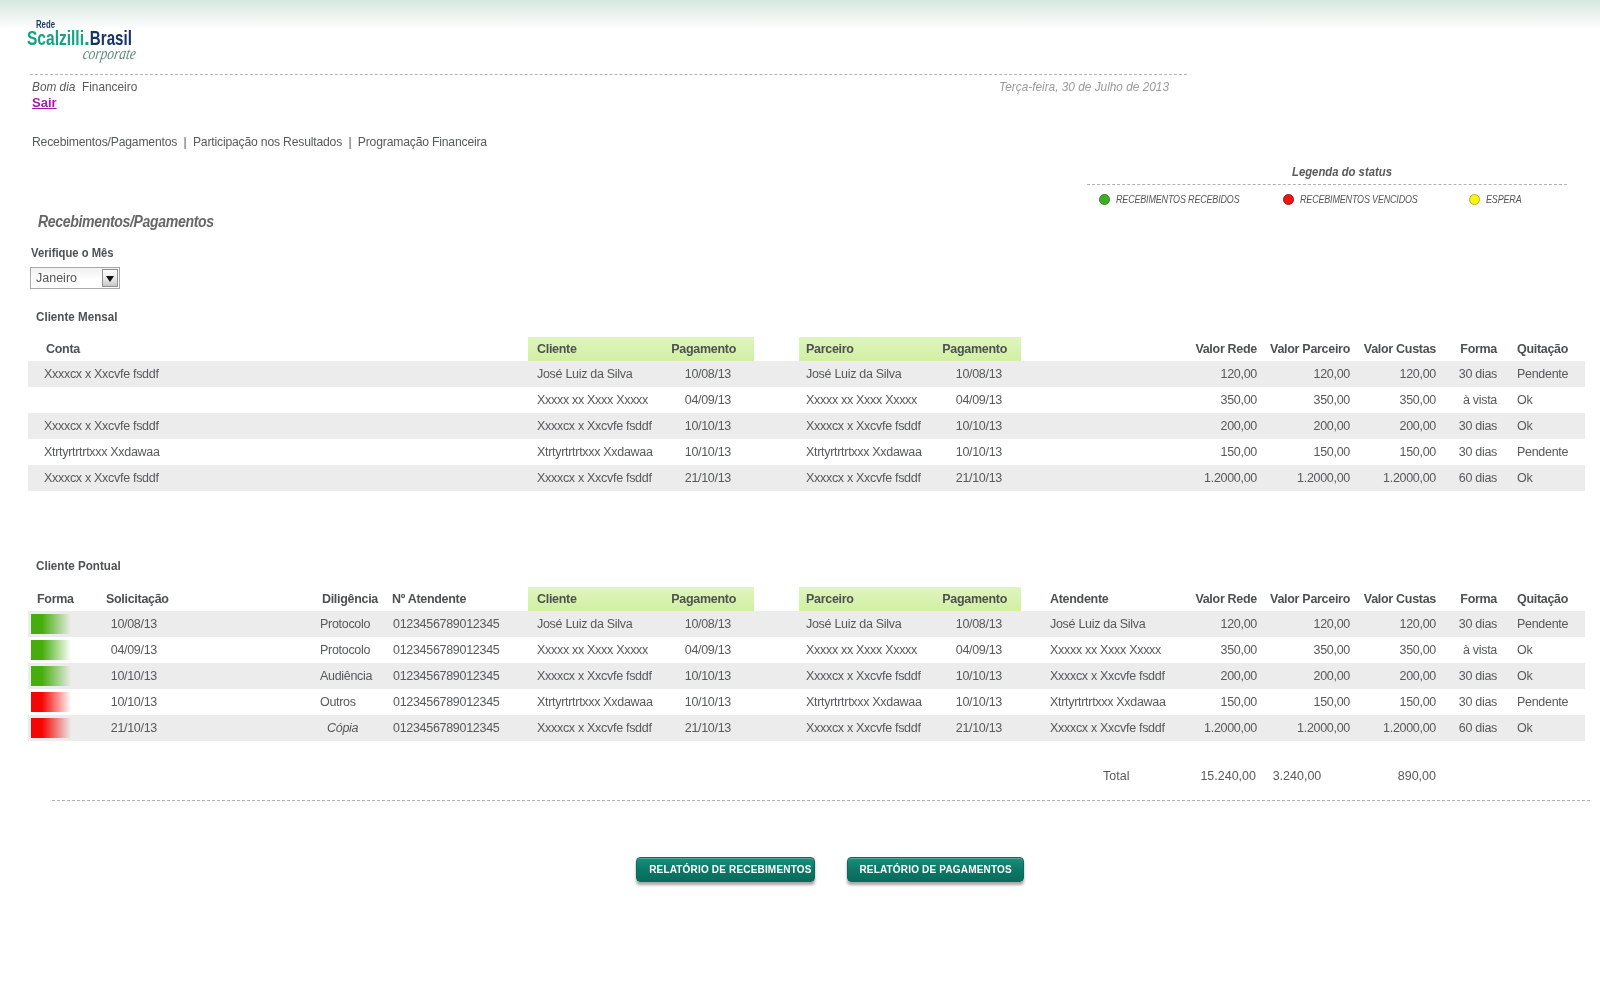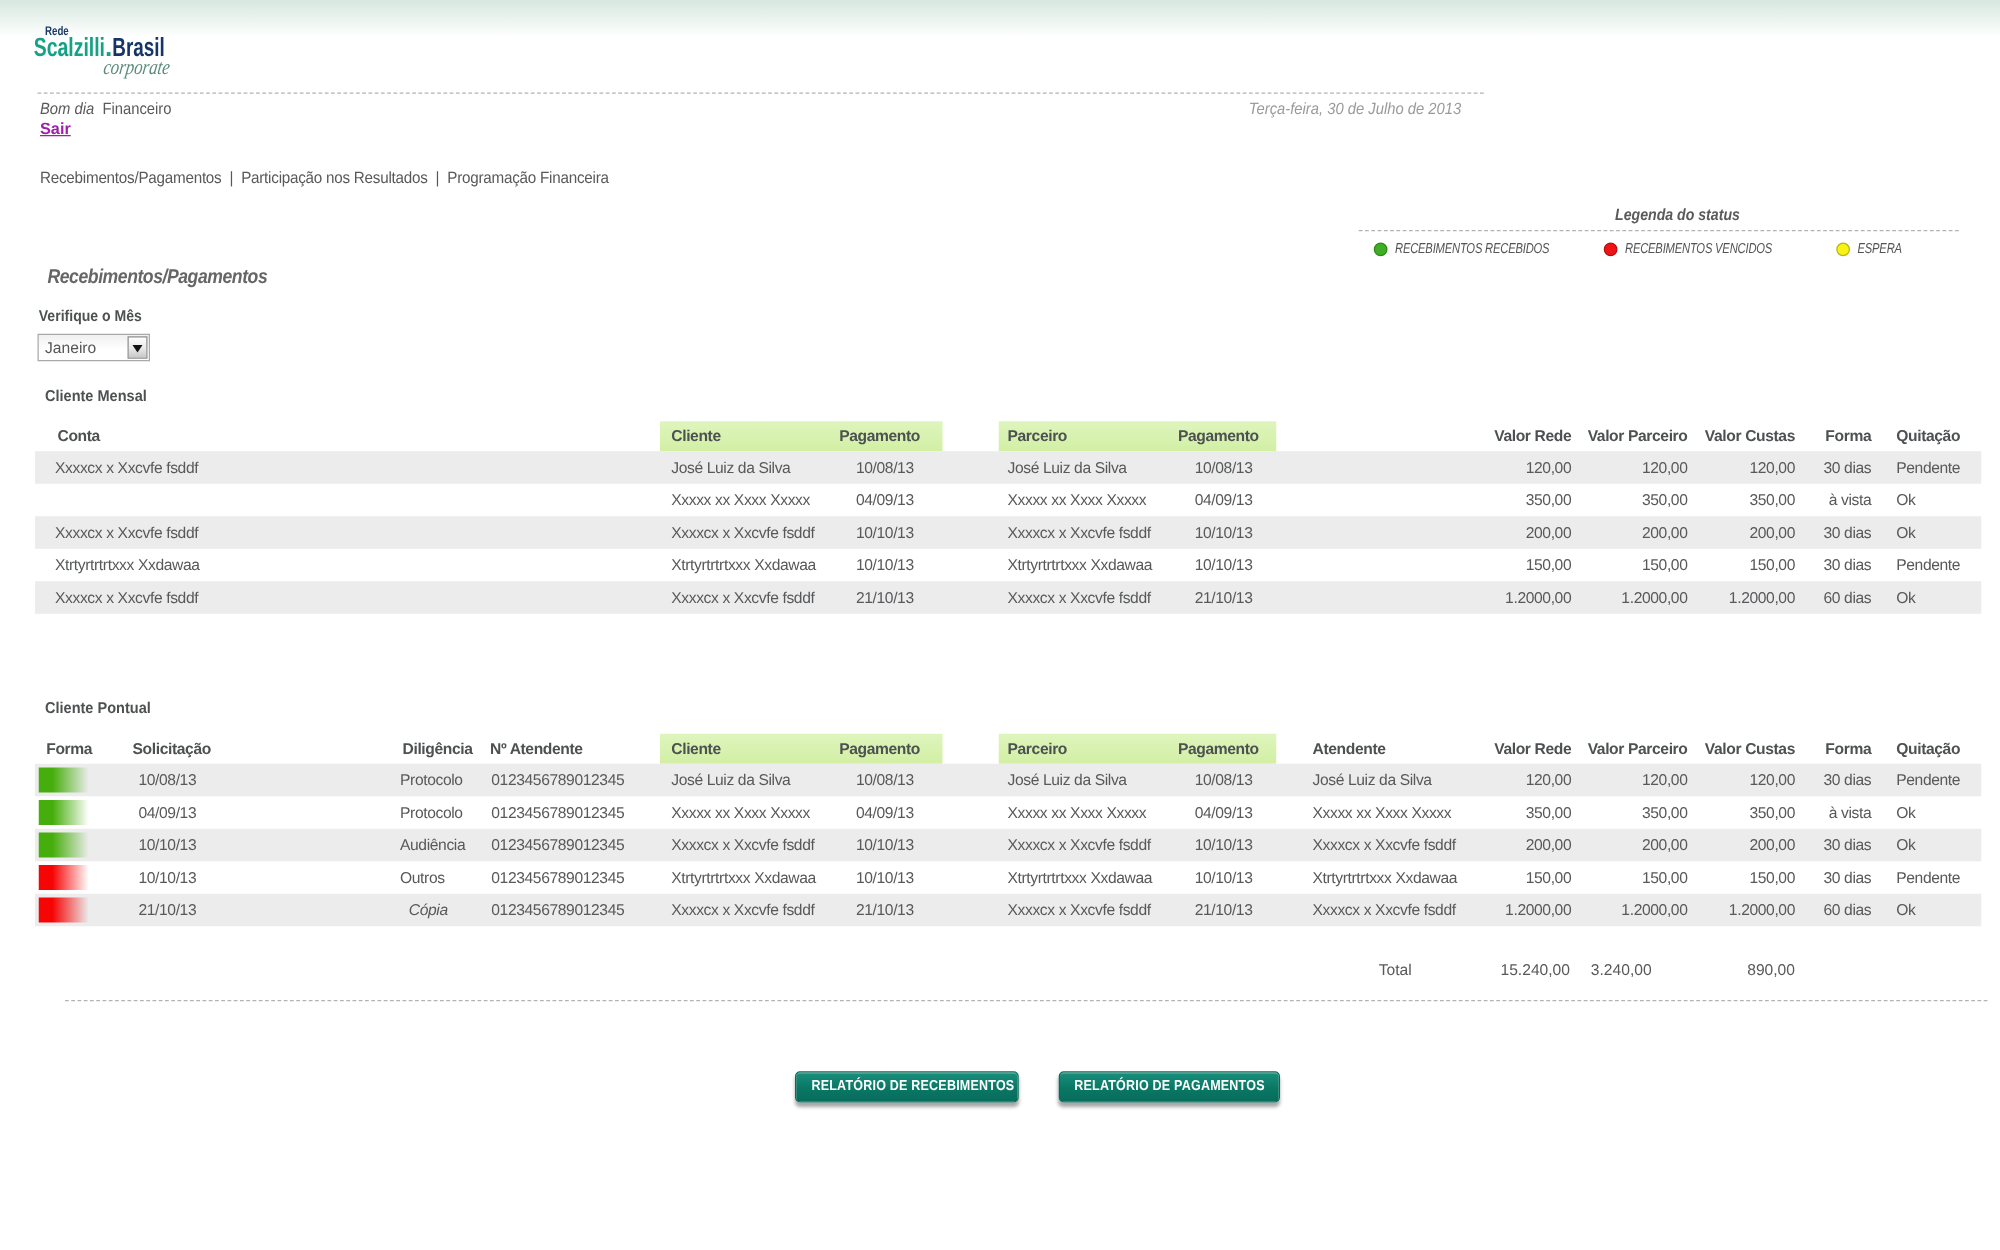--- a/index.html
+++ b/index.html
@@ -130,21 +130,21 @@
 <div class="c" style="left:1308px;width:100px;text-align:right">1.2000,00</div>
 <div class="c" style="left:1419px;width:50px;text-align:right">60 dias</div>
 <div class="c" style="left:1489px;width:70px;">Ok</div>
 </div>
 <div class="abs" style="left:36px;top:559px;font-size:12.5px;font-weight:bold;color:#4d5152;transform:scaleX(0.93);transform-origin:0 0;">Cliente Pontual</div>
 <div class="hdr" style="top:587px;left:0;width:1600px;">
 <div class="greencell" style="left:528px;width:226px;"></div>
 <div class="greencell" style="left:799px;width:222px;"></div>
 <div class="c h" style="left:37px;width:60px;text-align:left">Forma</div>
 <div class="c h" style="left:106px;width:95px;">Solicitação</div>
-<div class="c h" style="left:322px;width:70px;text-align:left">Diligência</div>
+<div class="c h" style="left:308px;width:70px;text-align:right">Diligência</div>
 <div class="c h" style="left:392px;width:110px;text-align:left">Nº Atendente</div>
 <div class="c h" style="left:537px;width:130px;text-align:left">Cliente</div>
 <div class="c h" style="left:632px;width:104px;text-align:right">Pagamento</div>
 <div class="c h" style="left:806px;width:130px;text-align:left">Parceiro</div>
 <div class="c h" style="left:903px;width:104px;text-align:right">Pagamento</div>
 <div class="c h" style="left:1050px;width:140px;text-align:left">Atendente</div>
 <div class="c h" style="left:1157px;width:100px;text-align:right">Valor Rede</div>
 <div class="c h" style="left:1250px;width:100px;text-align:right">Valor Parceiro</div>
 <div class="c h" style="left:1336px;width:100px;text-align:right">Valor Custas</div>
 <div class="c h" style="left:1447px;width:50px;text-align:right">Forma</div>

